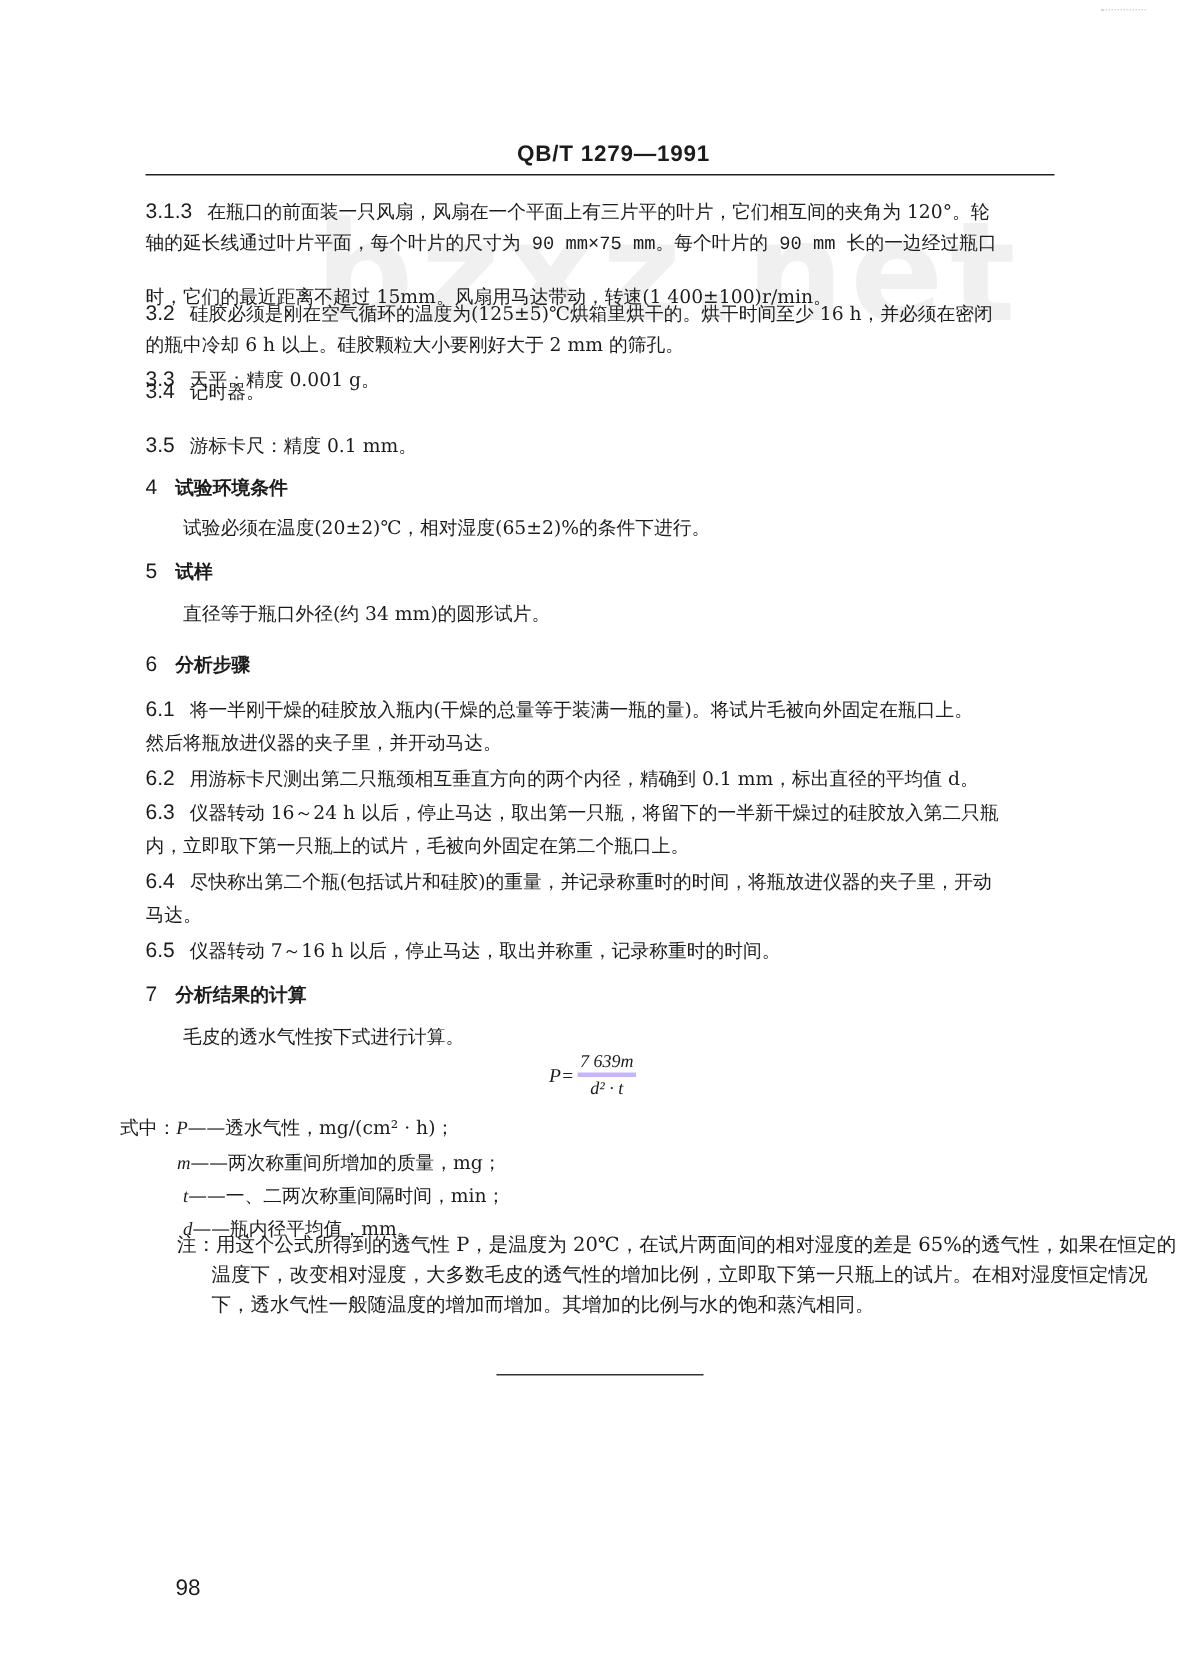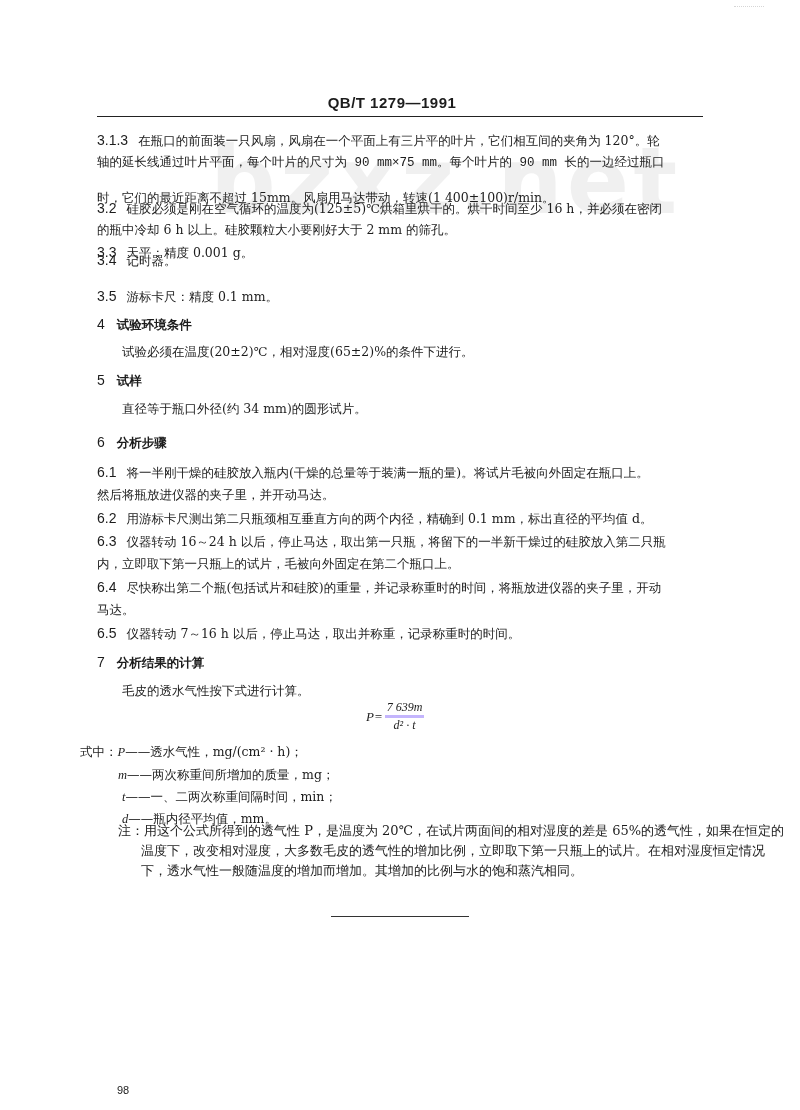--- a/index.html
+++ b/index.html
@@ -3,21 +3,21 @@
   <meta charset="utf-8">
   <style>
     html, body { margin: 0; padding: 0; background: #ffffff; }
     body {
       width: 800px; height: 1110px; position: relative; overflow: hidden;
       font-family: "DejaVu Serif", "Liberation Serif", serif;
       color: #1c1c1c;
     }
     .abs { position: absolute; }
     .header-code {
-      left: 0; width: 784px; top: 94px; text-align: center;
+      left: 17px; width: 784px; top: 94px; text-align: center;
       font-family: "Liberation Sans", "DejaVu Sans", sans-serif;
       font-size: 15px; font-weight: bold; letter-spacing: 0.5px;
     }
     .header-rule {
       left: 97px; width: 606px; top: 116px; height: 0;
       border-top: 1.6px solid #222;
     }
     .line {
       position: absolute; left: 97px; white-space: nowrap;
       font-size: 12.5px; line-height: 16px;
@@ -37,23 +37,22 @@
     }
     .frac { display: inline-flex; flex-direction: column; align-items: center; margin-left: 2px; }
     .frac .top { border-bottom: 3px solid #c4b5fd; padding: 0 2px; font-size: 12px; }
     .frac .bot { font-size: 12px; }
     .var { font-style: italic; font-family: "Liberation Serif", serif; }
     .end-rule {
       left: 331px; width: 138px; top: 916px; height: 0;
       border-top: 1.5px solid #333;
     }
     .page-num {
-      left: 117px; top: 1050px; font-size: 11px;
+      left: 117px; top: 1050px; font-size: 15px;
       font-family: "Liberation Sans", sans-serif;
-      margin-top: 34px;
     }
     .watermark {
       left: 210px; top: 128px; font-size: 92px; font-weight: bold;
       font-family: "DejaVu Sans", sans-serif; color: rgba(0,0,0,0.06);
       letter-spacing: 4px;
     }
     .corner-mark {
       right: 36px; top: 0; width: 30px; height: 6px;
       border-bottom: 1px dotted #bbb; opacity: 0.6;
     }

